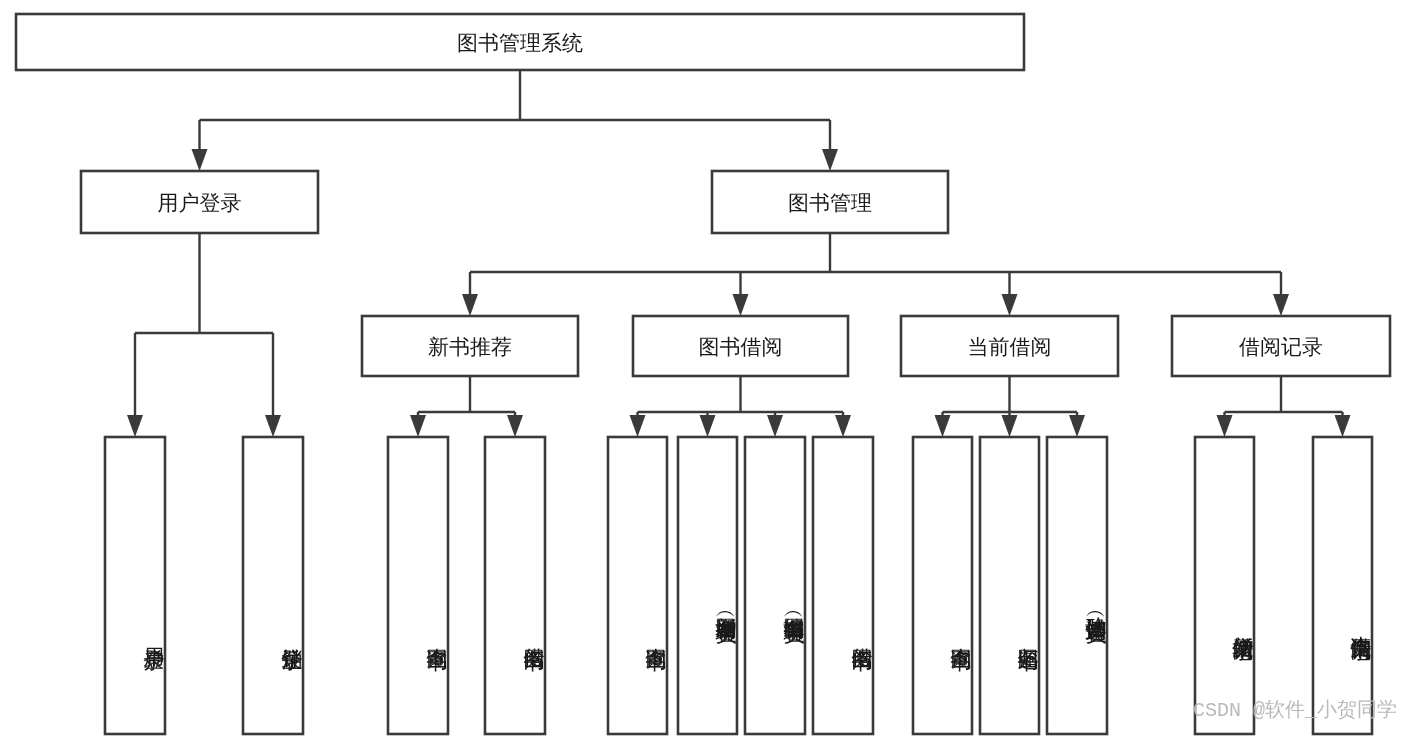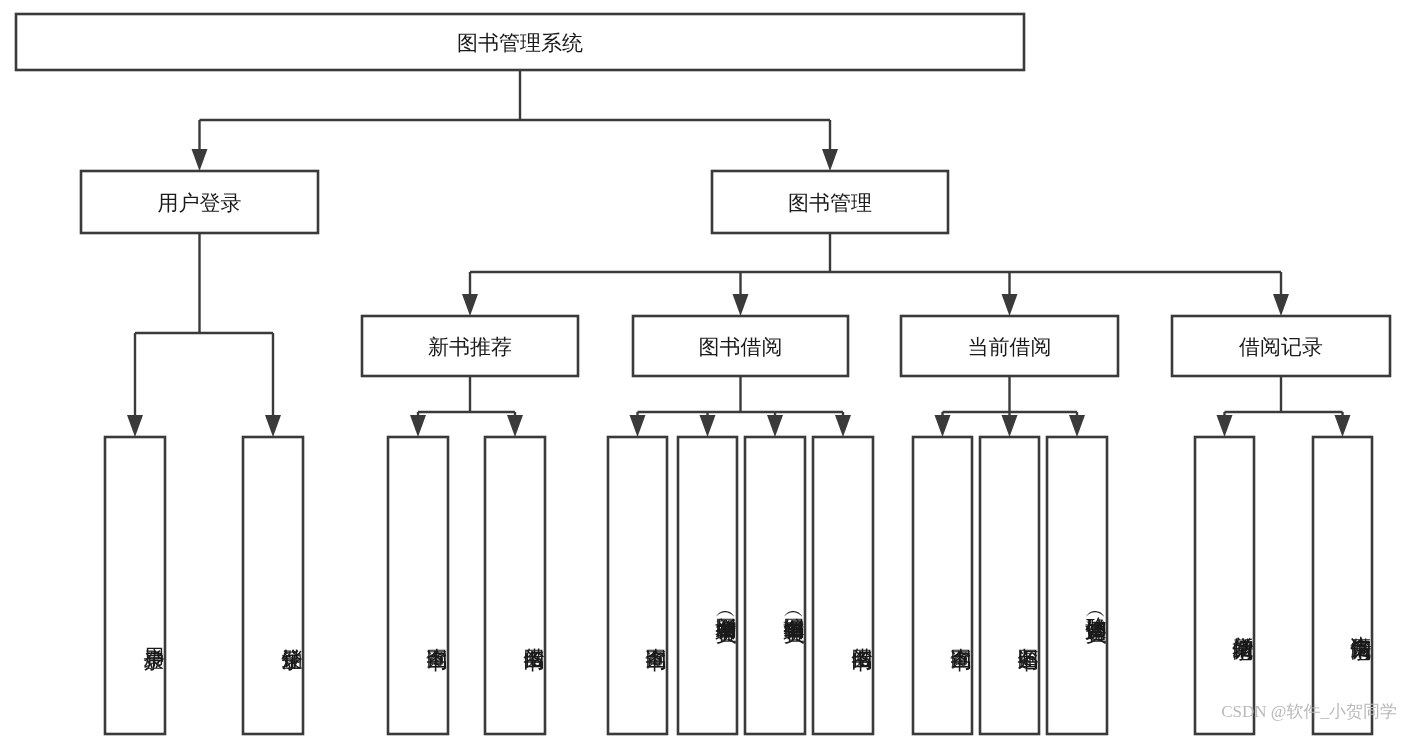--- a/index.html
+++ b/index.html
@@ -61,23 +61,23 @@
     stroke-linecap: butt;
   }
   .arrow-head {
     fill: #3a3a3a;
     stroke: none;
   }
   #watermark {
     position: absolute;
     right: 8px;
     bottom: 6px;
-    font-size: 17px;
+    font-size: 20px;
     color: #b9b9b9;
-    font-family: Liberation Serif, serif;
+    font-family: Liberation Mono, monospace;
     white-space: nowrap;
     pointer-events: none;
   }
 </style>
 </head>
 <body>
 
 <div id="diagram-root">
 
   <svg id="flow" viewBox="0 0 1405 747">

